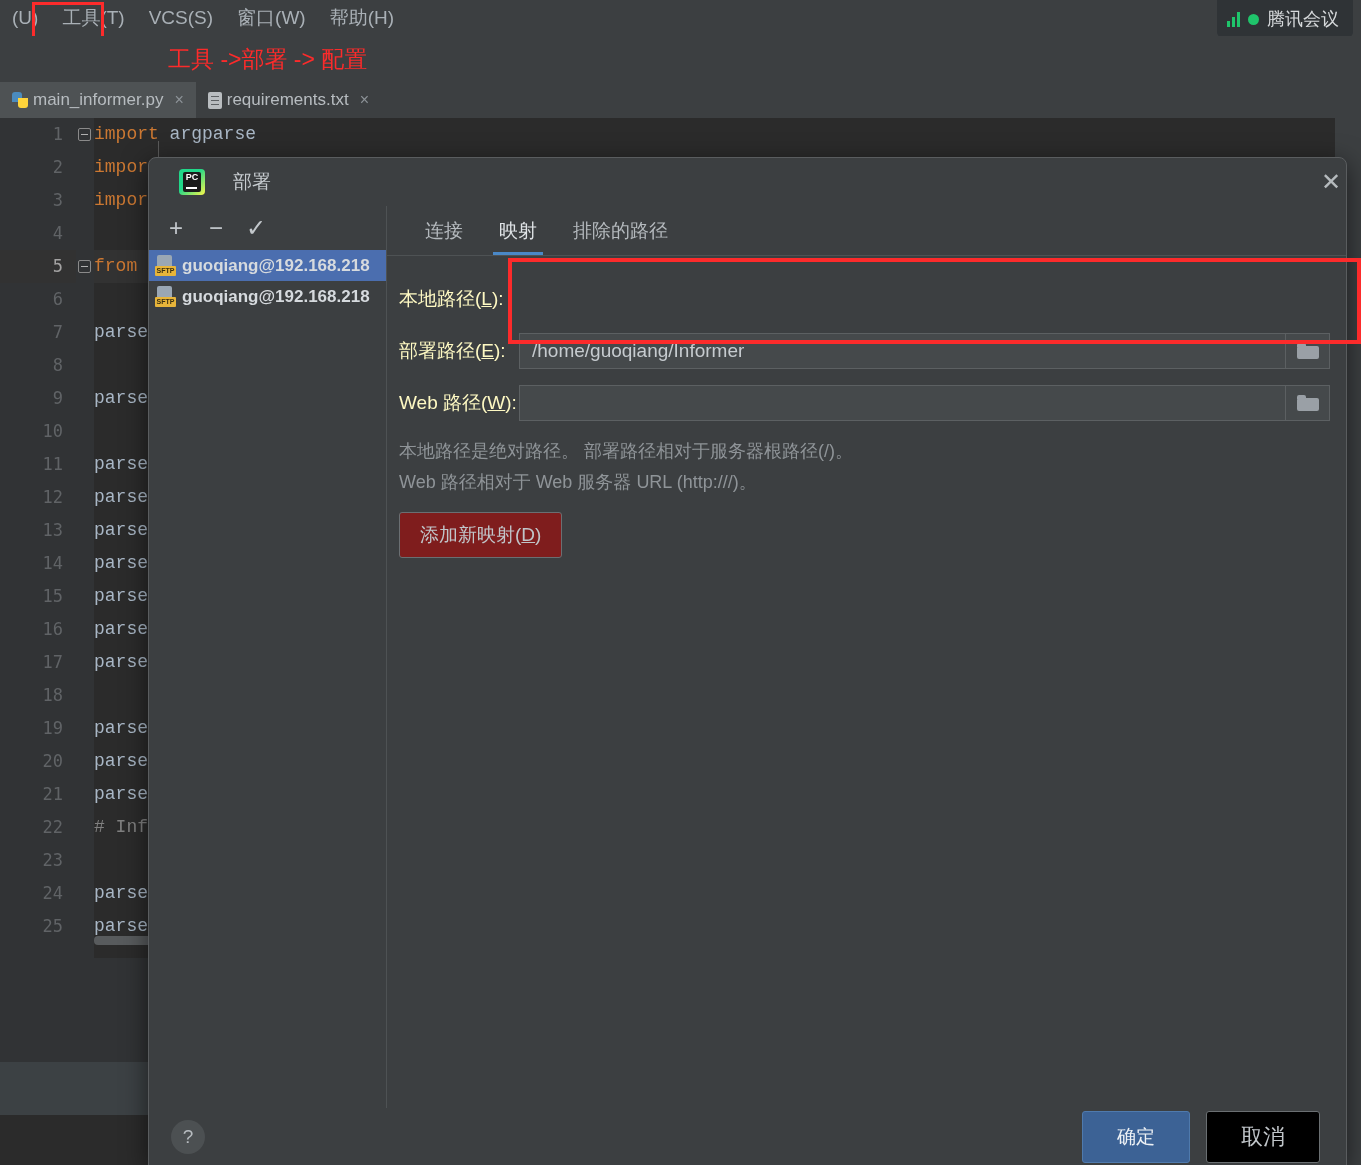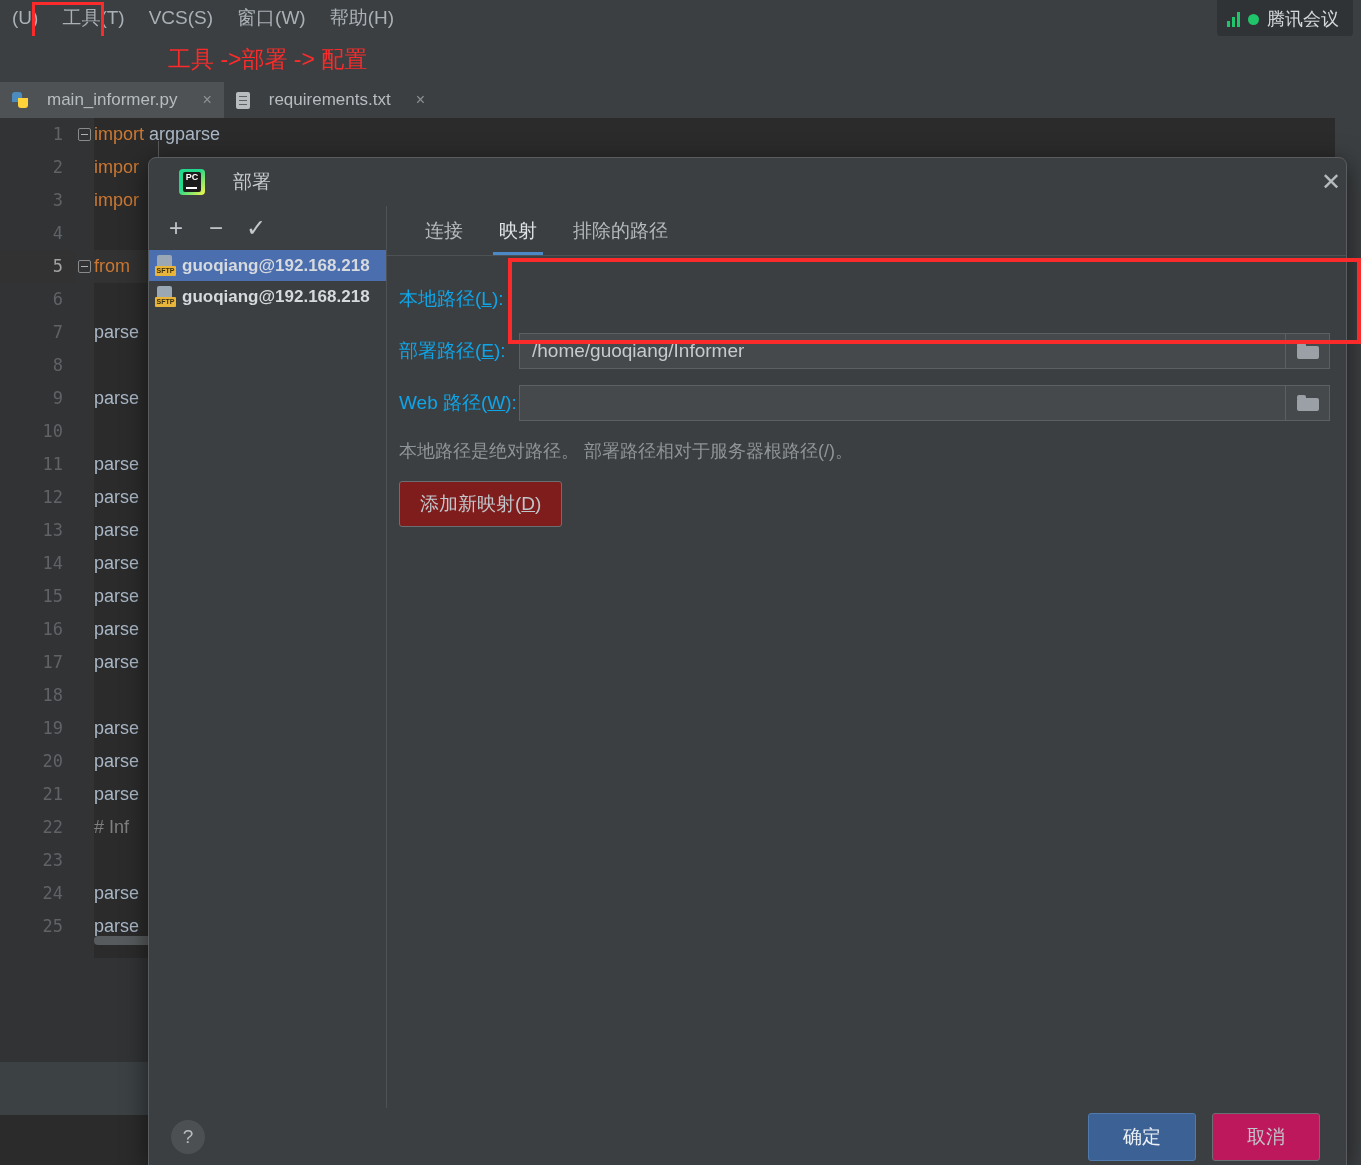--- a/index.html
+++ b/index.html
@@ -53,21 +53,21 @@
   .annot-text {
     position: absolute; left: 168px; top: 44px;
     color: #fc2b2b; font-size: 23px; white-space: nowrap;
   }
 
   .ide-tabbar {
     position: absolute; left: 0; top: 82px; width: 1361px; height: 36px;
     background: #3c3f41; display: flex; align-items: stretch;
   }
   .ide-tab {
-    display: flex; align-items: center; gap: 19px;
+    display: flex; align-items: center; gap: 5px;
     padding: 0 12px; color: #b7bcc0; font-size: 17px; white-space: nowrap;
   }
   .ide-tab.active { background: #4e5254; }
   .ide-tab .tab-close { color: #8d9398; font-size: 16px; margin-left: 6px; }
   .py-icon { position: relative; width: 16px; height: 16px; display:block; }
   .py-icon:before {
     content:""; position:absolute; left:0; top:0; width:10px; height:10px;
     background:#4b8bbe; border-radius:3px 3px 0 0;
   }
   .py-icon:after {
@@ -109,21 +109,21 @@
   .fold-line:after {
     content:""; position:absolute; left:3px; top:6px; width:7px; height:1px;
     background:#b0b0b0;
   }
   .fold-guide {
     position: absolute; left: 82px; width: 1px; background: #5a5a5a;
   }
   .code-area { position: absolute; left: 94px; top: 0; right: 0; height: 840px; }
   .code-line {
     height: 33px; line-height: 33px; white-space: pre; font-size: 18px;
-    font-family: Liberation Sans, sans-serif;
+    font-family: Liberation Mono, monospace;
     color: #a9b7c6;
   }
   .code-line.cur { background: #323232; }
   .kw { color: #cc7832; }
   .cmt { color: #808080; }
   .editor-hscroll {
     position: absolute; left: 94px; top: 818px; width: 240px; height: 9px;
     background: #585b5d; border-radius: 4px;
   }
   .editor-right-col {
@@ -241,21 +241,21 @@
     content:""; position:absolute; left:12px; right:12px; bottom:0;
     height:3px; background:#4a88c7;
   }
 
   .form { position: relative; padding: 24px 0 0 0; }
   .form-row {
     display: flex; align-items: center; height: 38px; margin-bottom: 14px;
     padding-left: 12px;
   }
   .form-label {
-    width: 120px; color: #0ea5e9; font-size: 19px; text-align: left;
+    width: 120px; color: #fef9c3; font-size: 19px; text-align: left;
     white-space: nowrap;
   }
   .form-label u { text-decoration: underline; }
   .field-wrap {
     position: relative; flex: 1; margin-right: 18px; height: 36px; display: flex;
   }
   .field {
     flex: 1; height: 36px; background: #45494b; border: 1px solid #5c6062;
     color: #c6cbcf; font-size: 19px; padding: 0 12px; outline: none;
     font-family: "Liberation Sans", sans-serif;
@@ -317,22 +317,22 @@
     color: #b7bcc0; font-size: 19px; display: flex; align-items: center;
     justify-content: center; margin-left: 22px; cursor: pointer;
   }
   .footer-actions { margin-left: auto; display: flex; gap: 16px; margin-right: 26px; }
   .btn-ok {
     background: #3c6295; border: 1px solid #4f7aad; color: #edf1f5;
     font-size: 19px; padding: 10px 34px; border-radius: 3px; cursor: pointer;
     font-family: "Liberation Sans", sans-serif;
   }
   .btn-cancel {
-    background: #be185d; border: 1px solid #6a6f72; color: #c0c5c9;
-    font-size: 19px; padding: 10px 34px; border-radius: 3px; cursor: pointer;
+    background: #000000; border: 1px solid #6a6f72; color: #c0c5c9;
+    font-size: 22px; padding: 10px 34px; border-radius: 3px; cursor: pointer;
     font-family: "Liberation Sans", sans-serif;
   }
   .watermark {
     position: absolute; left: 1112px; top: 1126px;
     color: rgba(225,228,230,.62); font-size: 23px; white-space: nowrap;
     pointer-events: none; z-index: 60;
   }
 </style>
 </head>
 <body>
@@ -522,20 +522,21 @@
           <div class="form-label"><span>Web 路径(</span><u>W</u><span>):</span></div>
           <div class="field-wrap">
             <input class="field" type="text" value="" style="">
             <span class="browse-btn">
               <span class="folder-glyph"></span>
             </span>
           </div>
         </div>
 
         <div class="hint">本地路径是绝对路径。 部署路径相对于服务器根路径(/)。</div>
+        <div class="hint" style="margin-top:0">Web 路径相对于 Web 服务器 URL (http:///)。</div>
 
         <button class="addmap-btn"><span>添加新映射(</span><u>D</u><span>)</span></button>
       </div>
     </div>
 
     <div class="dlg-status">
       <span class="warn-tri"></span>
       <span class="status-text">未指定 Web 路径。</span>
     </div>
   </div>

